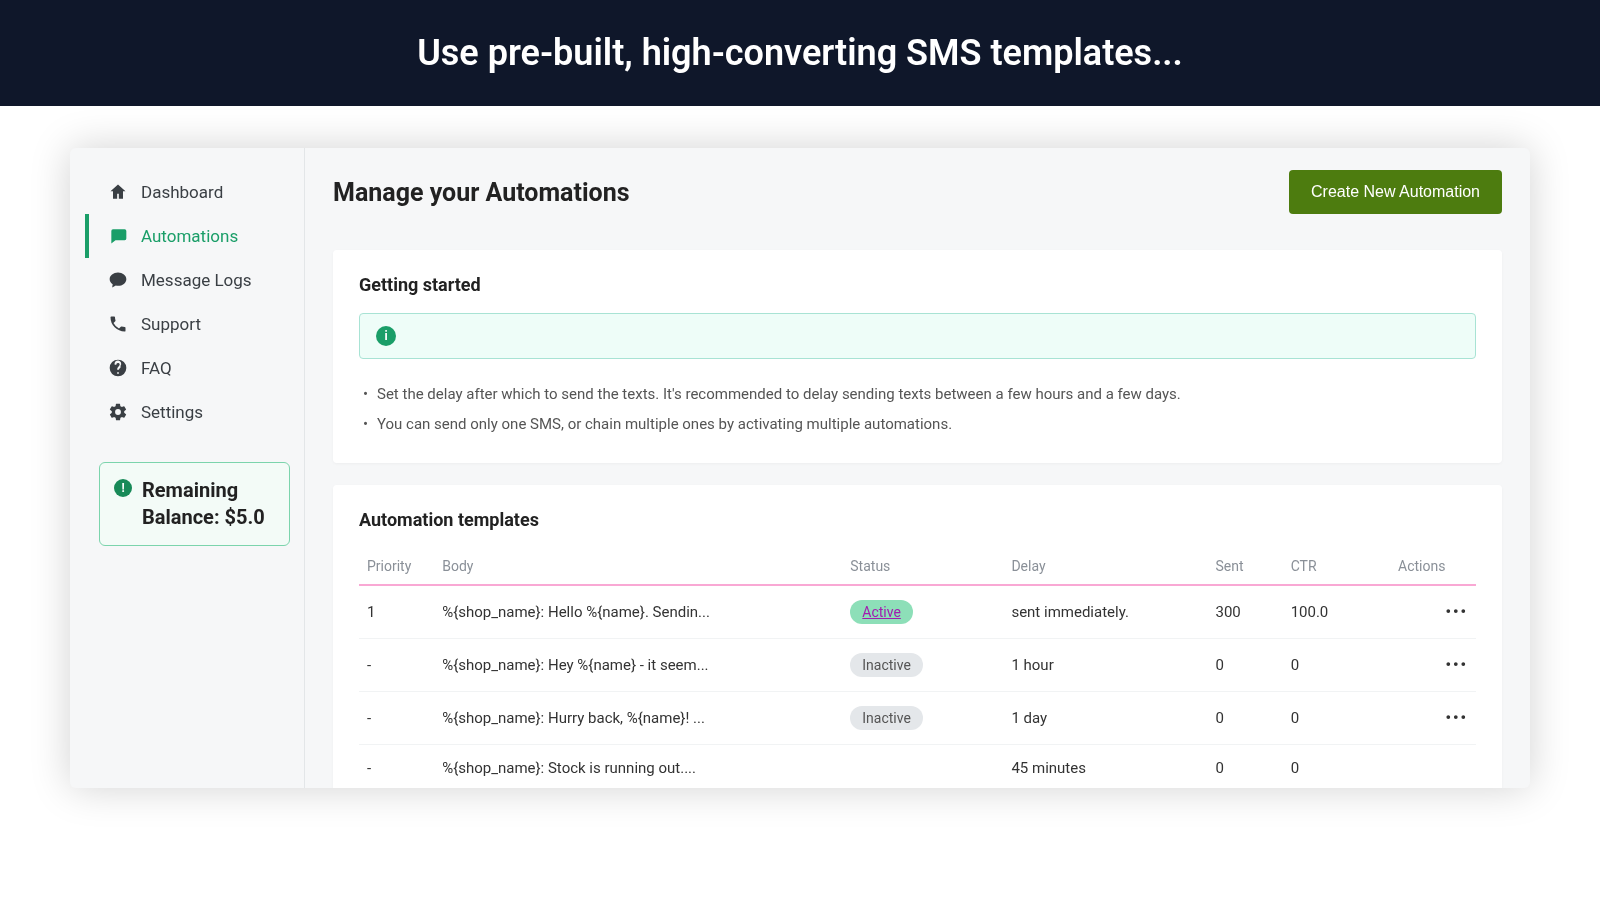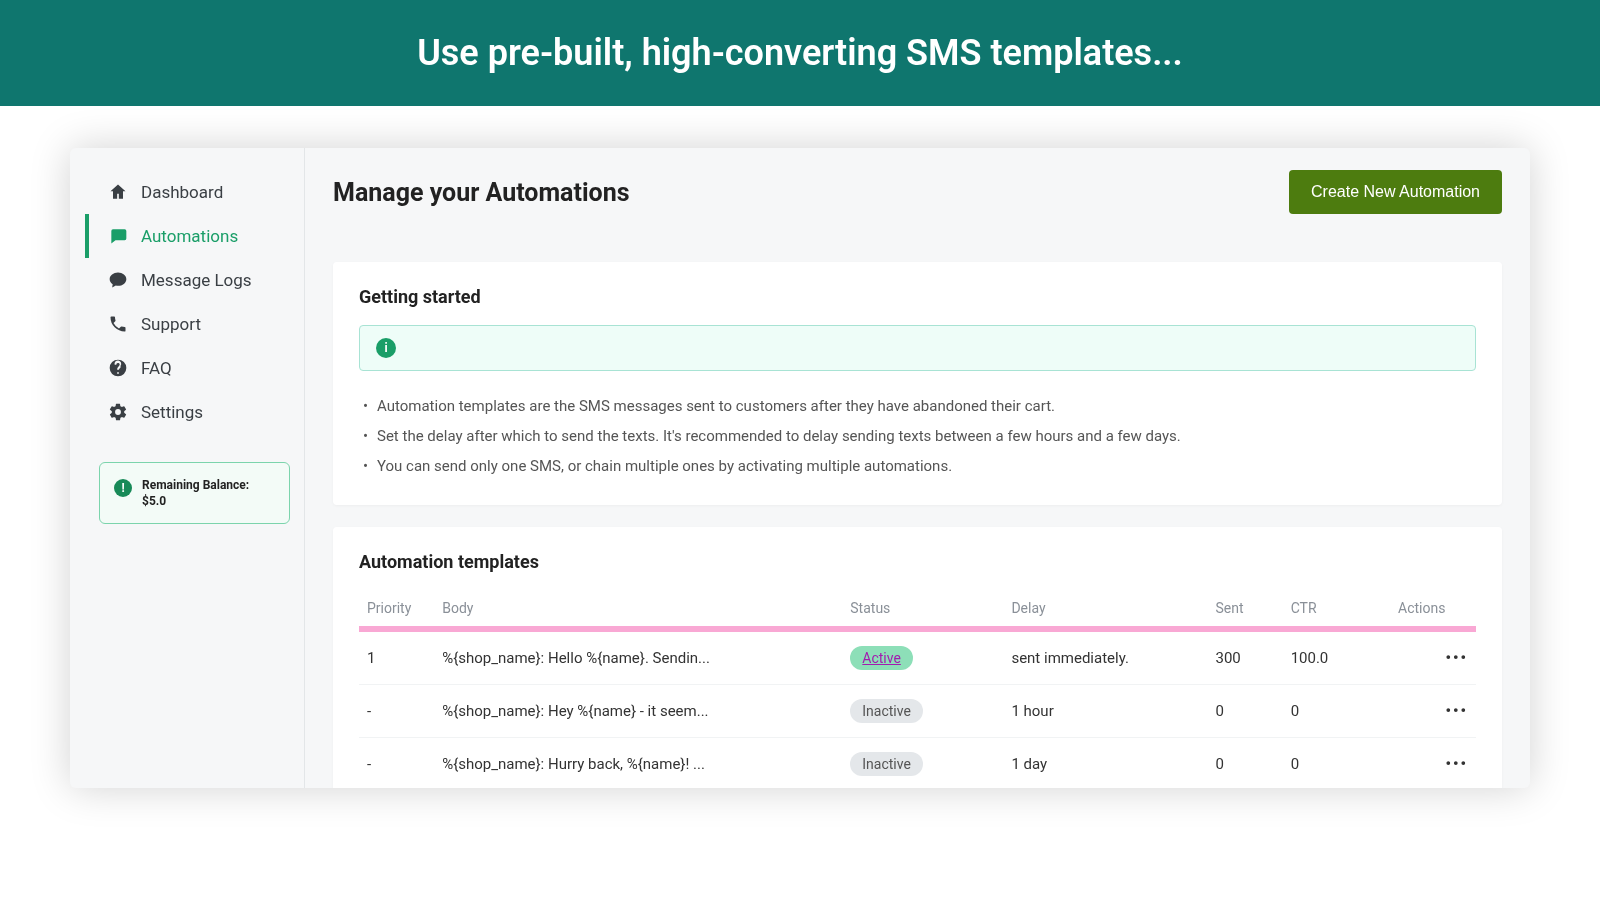--- a/index.html
+++ b/index.html
@@ -4,21 +4,21 @@
 <style>
   * { box-sizing: border-box; margin: 0; padding: 0; }
   body {
     font-family: -apple-system, BlinkMacSystemFont, "Segoe UI", Roboto, "Helvetica Neue", Arial, sans-serif;
     background: #ffffff;
     width: 1600px;
     height: 900px;
     overflow: hidden;
   }
   .banner {
-    background: #0f766e;
+    background: #0f172a;
     color: #fff;
     height: 106px;
     display: flex;
     align-items: center;
     justify-content: center;
     font-size: 36px;
     font-weight: 600;
   }
   .frame-wrap {
     padding: 42px 70px 0 70px;
@@ -66,30 +66,30 @@
     display: flex;
     align-items: flex-start;
     gap: 10px;
   }
   .balance-badge {
     width: 18px; height:18px; border-radius:50%;
     background:#188a58; color:#fff;
     display:inline-flex; align-items:center; justify-content:center;
     font-size:12px; font-weight:700; flex-shrink:0; margin-top:2px;
   }
-  .balance-text { font-weight:700; font-size:12px; color:#222; line-height:1.35; }
+  .balance-text { font-weight:700; font-size:20px; color:#222; line-height:1.35; }
   
   .main {
     flex:1;
     padding: 22px 28px 0 28px;
     overflow:auto;
   }
   .main-head {
     display:flex; justify-content:space-between; align-items:center;
-    margin-bottom: 48px;
+    margin-bottom: 36px;
   }
   .page-title { font-size:25px; font-weight:700; color:#222; }
   .btn-primary {
     background:#4d7c0f; color:#fff; border:none;
     padding:13px 22px; border-radius:4px; font-size:16px; cursor:pointer;
   }
   .card {
     background:#fff; border-radius:4px; padding:24px 26px 24px 26px;
     box-shadow: 0 1px 3px rgba(0,0,0,0.04);
     margin-bottom: 22px;
@@ -109,21 +109,21 @@
   .bullets li {
     font-size:15px; color:#555; padding:6px 0 6px 18px; position:relative;
   }
   .bullets li::before {
     content:"•"; position:absolute; left:4px; color:#555;
   }
   
   .tbl { width:100%; border-collapse:collapse; }
   .tbl th {
     text-align:left; font-weight:400; color:#8a9098; font-size:14px;
-    padding:10px 8px; border-bottom:6px solid #f9a8d4;
+    padding:10px 8px; border-bottom:2px solid #f9a8d4;
   }
   .tbl td {
     padding:14px 8px; font-size:15px; color:#333;
     border-bottom:1px solid #f1f3f4;
   }
   .col-priority { width:70px; }
   .col-body { width:380px; }
   .col-status { width:150px; }
   .col-delay { width:190px; }
   .col-sent { width:70px; }
@@ -209,21 +209,20 @@
         <h1 class="page-title">Manage your Automations</h1>
         <button class="btn-primary">Create New Automation</button>
       </div>
 
       <section class="card">
         <h2 class="card-title">Getting started</h2>
         <div class="info-bar">
           <span class="info-icon">i</span>
         </div>
         <ul class="bullets">
-          <li>Automation templates are the SMS messages sent to customers after they have abandoned their cart.</li>
           <li>Set the delay after which to send the texts. It's recommended to delay sending texts between a few hours and a few days.</li>
           <li>You can send only one SMS, or chain multiple ones by activating multiple automations.</li>
         </ul>
       </section>
 
       <section class="card">
         <h2 class="card-title">Automation templates</h2>
         <table class="tbl">
           <thead>
             <tr>

